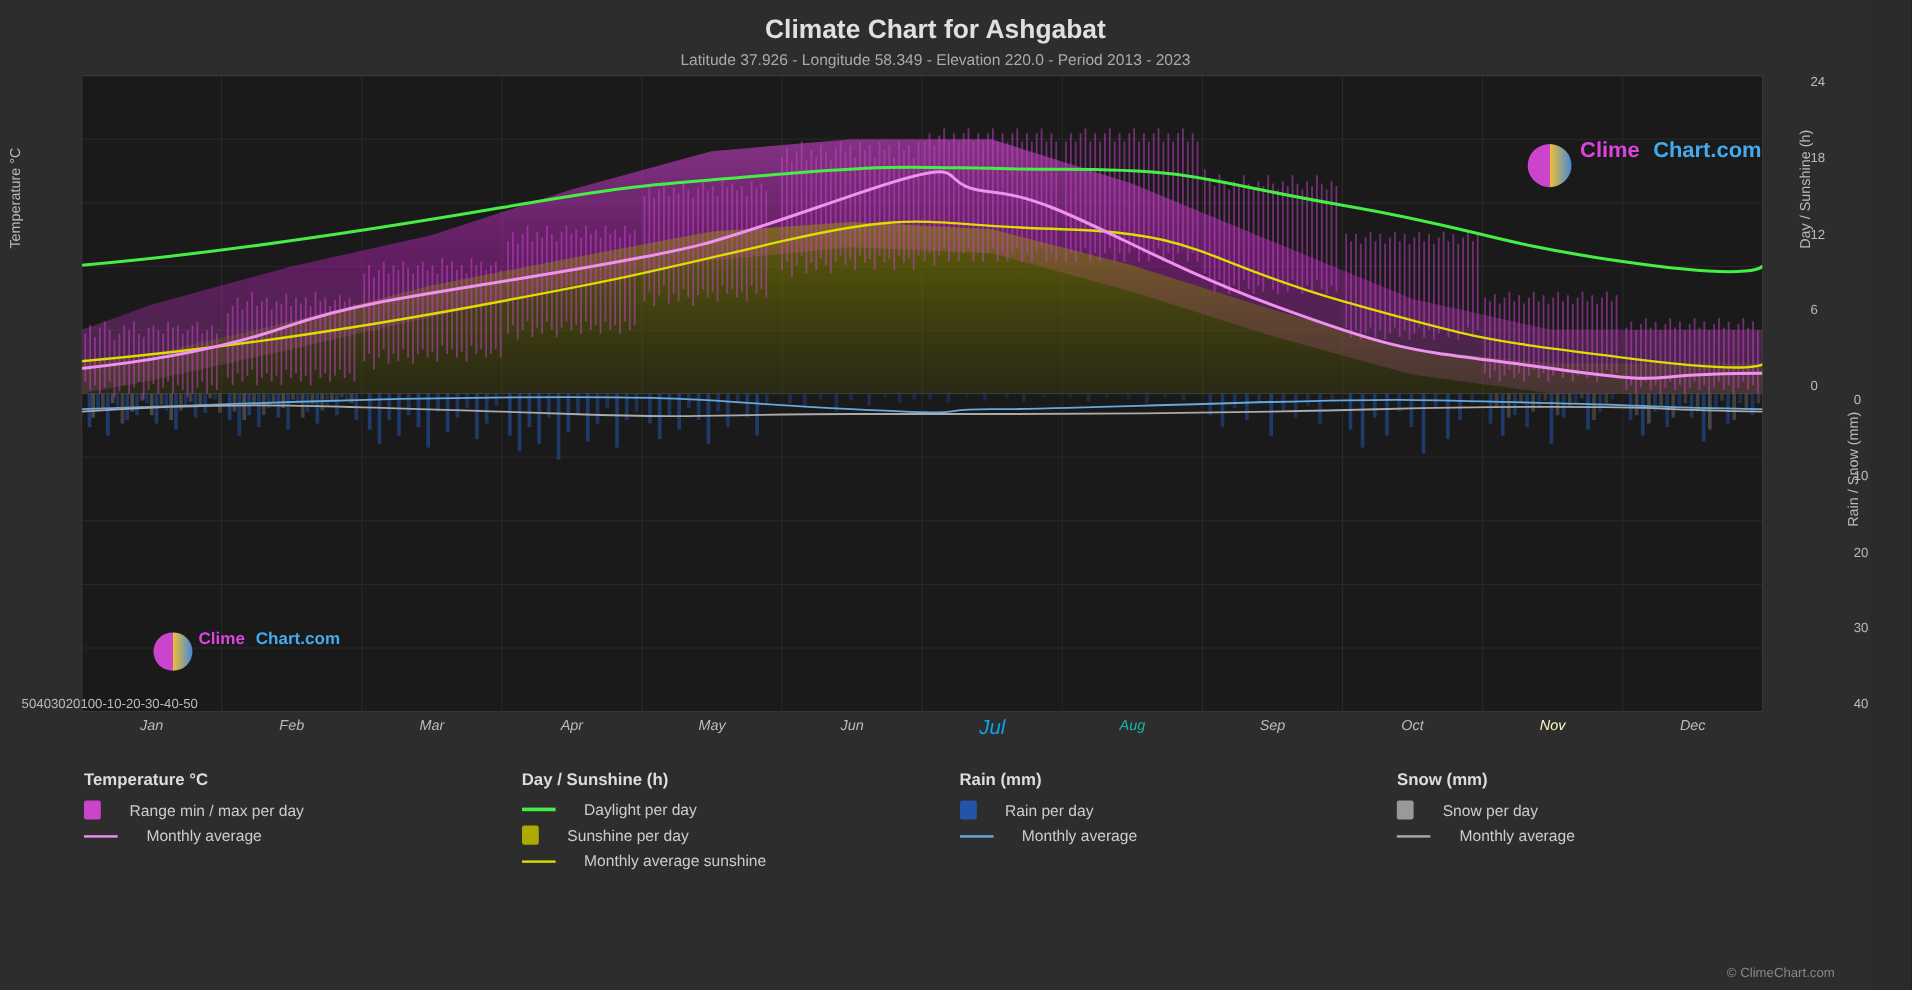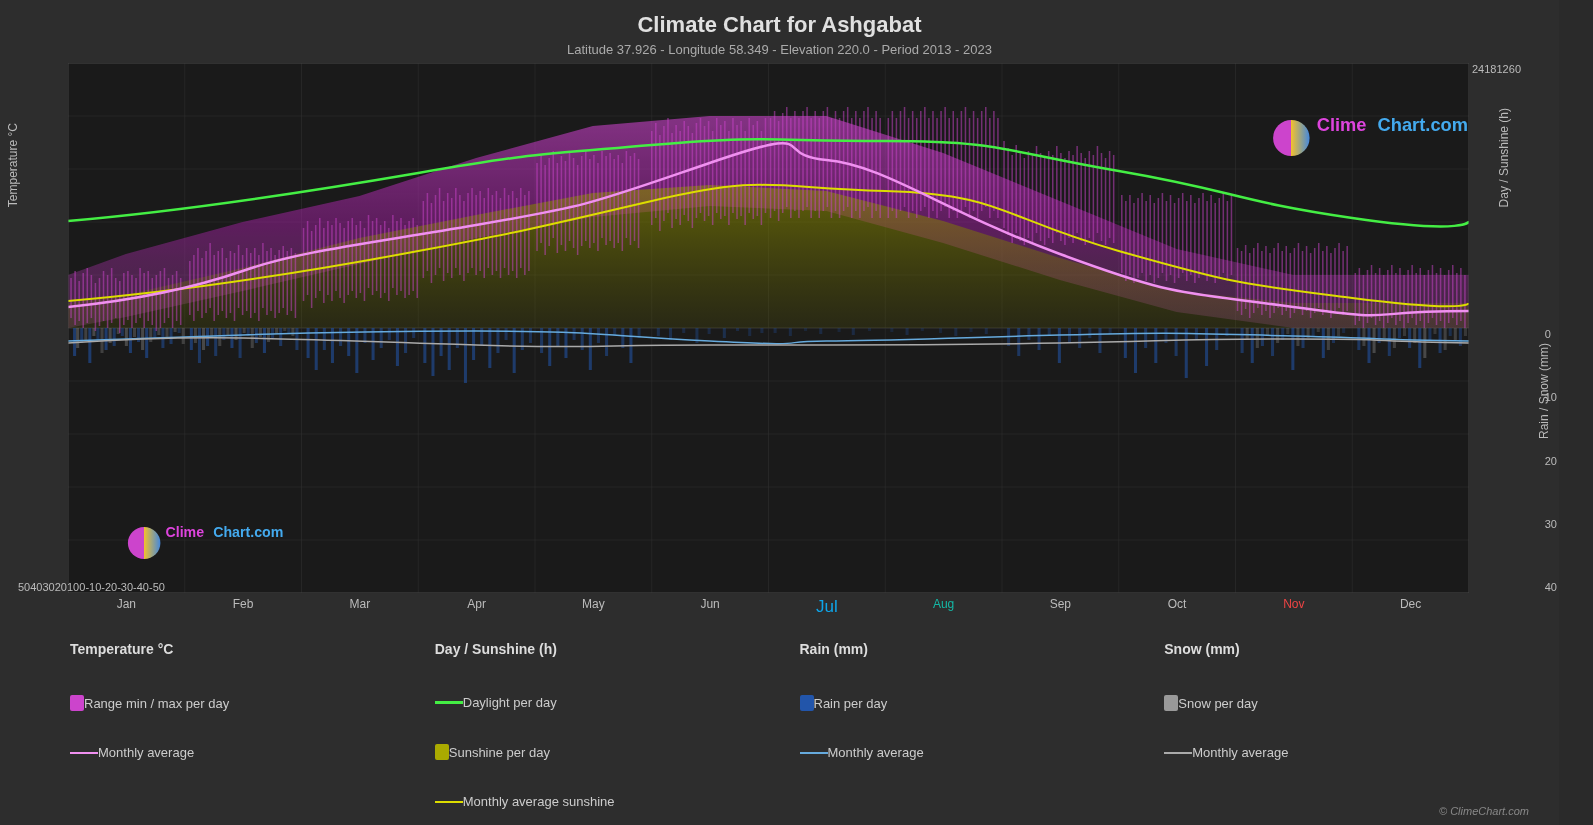--- a/index.html
+++ b/index.html
@@ -44,24 +44,23 @@
     }
     .legend-col-title {
       font-size: 14px;
       font-weight: bold;
       color: #ddd;
       margin-bottom: 4px;
     }
     .legend-item {
       display: flex;
       align-items: center;
-      gap: 0;
+      gap: 24px;
       font-size: 13px;
       color: #ccc;
-      margin-top: 28px;
     }
     .legend-swatch {
       width: 18px;
       height: 14px;
       display: inline-block;
       flex-shrink: 0;
     }
     .legend-line {
       width: 28px;
       height: 3px;
@@ -94,21 +93,21 @@
         <span>20</span>
         <span>10</span>
         <span>0</span>
         <span>-10</span>
         <span>-20</span>
         <span>-30</span>
         <span>-40</span>
         <span>-50</span>
       </div>
 
-      <div style="position:absolute; right:-52px; top:0; height:265px; display:flex; justify-content:space-between; align-items:flex-start; font-size:11px; color:#bbb;">
+      <div style="position:absolute; right:-52px; top:0; height:265px; display:flex; flex-direction:column; justify-content:space-between; align-items:flex-start; font-size:11px; color:#bbb;">
         <span>24</span>
         <span>18</span>
         <span>12</span>
         <span>6</span>
         <span>0</span>
       </div>
 
       <div style="position:absolute; right:-88px; top:265px; height:265px; display:flex; flex-direction:column; justify-content:space-between; align-items:flex-start; font-size:11px; color:#bbb;">
         <span>0</span>
         <span>10</span>
@@ -792,32 +791,32 @@
             <stop offset="100%" stop-color="#4488dd"></stop>
           </linearGradient>
         </defs>
         <text x="96" y="474" fill="#dd44dd" font-size="14" font-weight="bold" font-family="Arial">Clime</text>
         <text x="143" y="474" fill="#44aaee" font-size="14" font-weight="bold" font-family="Arial">Chart.com</text>
 
         <rect x="0" y="0" width="1380" height="530" fill="none" stroke="#444" stroke-width="1"></rect>
       </svg>
     </div>
 
-    <div style="display:flex; margin: 4px 90px 0 68px;">
+    <div style="display:flex; margin: 4px 90px 0 68px; font-style: italic;">
       <div style="flex:1; text-align:center; font-size:12px; color:#bbb;">Jan</div>
       <div style="flex:1; text-align:center; font-size:12px; color:#bbb;">Feb</div>
       <div style="flex:1; text-align:center; font-size:12px; color:#bbb;">Mar</div>
       <div style="flex:1; text-align:center; font-size:12px; color:#bbb;">Apr</div>
       <div style="flex:1; text-align:center; font-size:12px; color:#bbb;">May</div>
       <div style="flex:1; text-align:center; font-size:12px; color:#bbb;">Jun</div>
       <div style="flex:1; text-align:center; font-size:17px; color:#0ea5e9;">Jul</div>
       <div style="flex:1; text-align:center; font-size:12px; color:#14b8a6;">Aug</div>
       <div style="flex:1; text-align:center; font-size:12px; color:#bbb;">Sep</div>
       <div style="flex:1; text-align:center; font-size:12px; color:#bbb;">Oct</div>
-      <div style="flex:1; text-align:center; font-size:12px; color:#ef4444;">Nov</div>
+      <div style="flex:1; text-align:center; font-size:12px; color:#fef9c3;">Nov</div>
       <div style="flex:1; text-align:center; font-size:12px; color:#bbb;">Dec</div>
     </div>
   </div>
 
   <div class="legend-area" style="margin-top:12px;">
 
     <div class="legend-col">
       <div class="legend-col-title">Temperature °C</div>
       <div class="legend-item">
         <span class="legend-swatch" style="background:#cc44cc; width:14px; height:16px; border-radius:2px;"></span>
@@ -863,14 +862,14 @@
         <span class="legend-swatch" style="background:#999; width:14px; height:16px; border-radius:2px;"></span>
         <span>Snow per day</span>
       </div>
       <div class="legend-item">
         <span class="legend-line" style="background:#aaaaaa; height:2px;"></span>
         <span>Monthly average</span>
       </div>
     </div>
   </div>
 
-  <div style="position:absolute; bottom:8px; right:30px; font-size:11px; color:#888;font-style:italic;">© ClimeChart.com</div>
+  <div style="position:absolute; bottom:8px; right:30px; font-size:11px; color:#888;">© ClimeChart.com</div>
 </div>
 
 </body></html>

